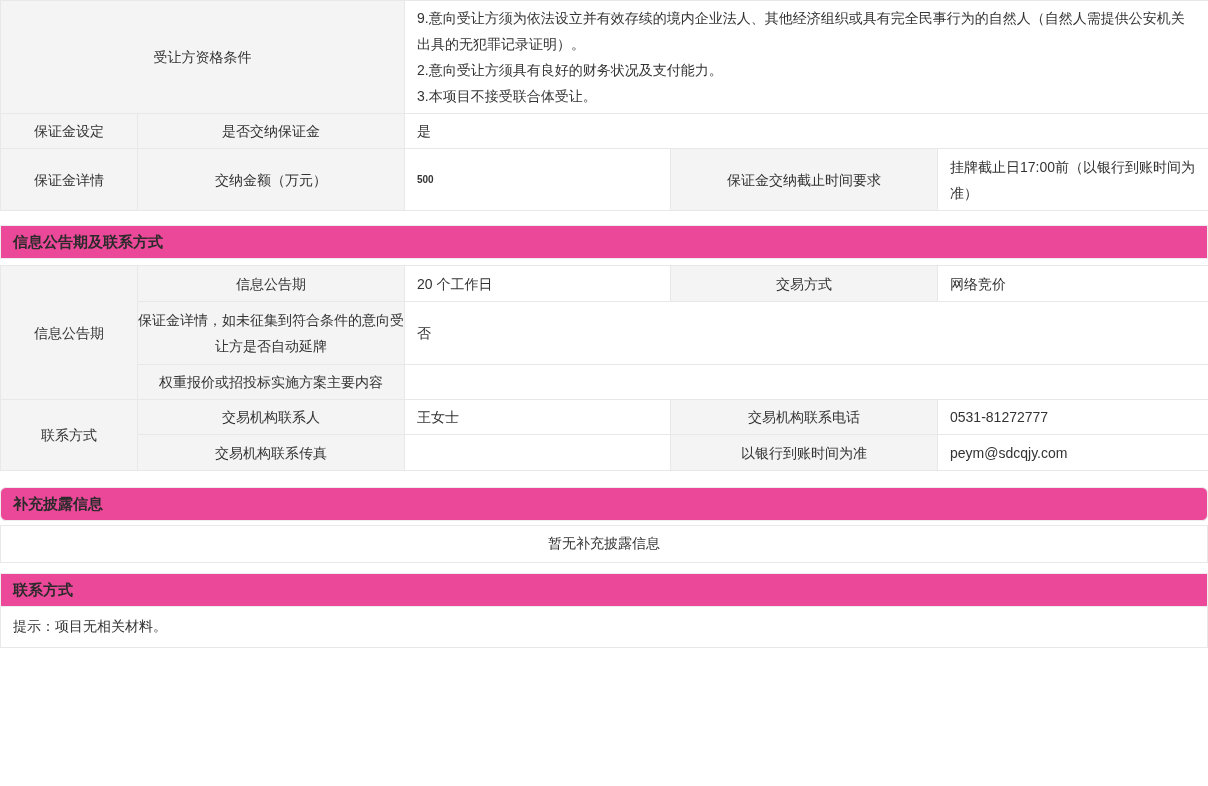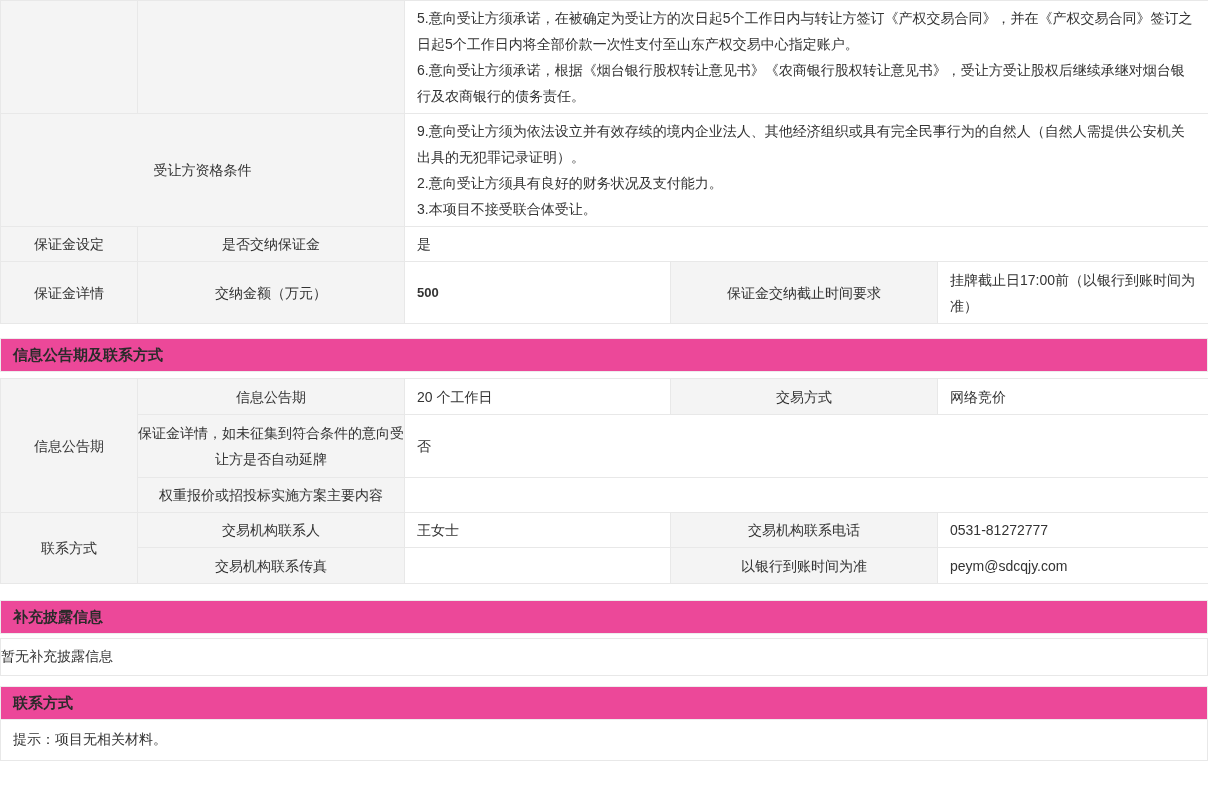--- a/index.html
+++ b/index.html
@@ -27,42 +27,43 @@
     line-height:26px;
     color:#333;
   }
   td.val {
     background:#fff;
     text-align:left;
     padding:4px 12px;
     line-height:26px;
   }
   td.val p { margin:0; line-height:26px; }
-  .bold-val { font-weight:bold; font-size:13px; }
+  .bold-val { font-weight:bold; font-size:10px; }
   .section-bar {
     height:34px;
     background:#ec4899;
     border:1px solid #ededed;
     display:flex;
     align-items:center;
     padding-left:12px;
     font-weight:bold;
     font-size:15px;
     color:#2b2b2b;
   }
   .mt14 { margin-top:14px; }
   .mt6  { margin-top:6px; }
-  .mt16 { margin-top:16px; }
+  .mt16 { margin-top:16px;border-radius:6px; }
   .mt4  { margin-top:4px; }
   .mt10 { margin-top:10px; }
   .notice-box-center {
     border:1px solid #e8e8e8;
     height:38px;
     display:flex;
     align-items:center;
+    justify-content:center;
   }
   .notice-box-left {
     border:1px solid #e8e8e8;
     border-top:none;
     height:41px;
     display:flex;
     align-items:center;
     padding-left:12px;
   }
 </style>
@@ -71,28 +72,20 @@
 
 <table class="grid">
   <colgroup>
     <col style="width:137px">
       <col style="width:267px">
       <col style="width:266px">
     <col style="width:267px">
       <col style="width:271px">
   </colgroup>
   <tbody>
-      <tr style="height:104px">
-    <td class="lbl"></td>
-    <td class="lbl"></td>
-    <td class="val" colspan="3">
-      <p>5.意向受让方须承诺，在被确定为受让方的次日起5个工作日内与转让方签订《产权交易合同》，并在《产权交易合同》签订之日起5个工作日内将全部价款一次性支付至山东产权交易中心指定账户。</p>
-      <p>6.意向受让方须承诺，根据《烟台银行股权转让意见书》《农商银行股权转让意见书》，受让方受让股权后继续承继对烟台银行及农商银行的债务责任。</p>
-    </td>
-  </tr>
   <tr style="height:111px">
     <td class="lbl" colspan="2">受让方资格条件</td>
     <td class="val" colspan="3">
       <p>9.意向受让方须为依法设立并有效存续的境内企业法人、其他经济组织或具有完全民事行为的自然人（自然人需提供公安机关出具的无犯罪记录证明）。</p>
       <p>2.意向受让方须具有良好的财务状况及支付能力。</p>
       <p>3.本项目不接受联合体受让。</p>
     </td>
   </tr>
   <tr style="height:35px">
     <td class="lbl">保证金设定</td>

